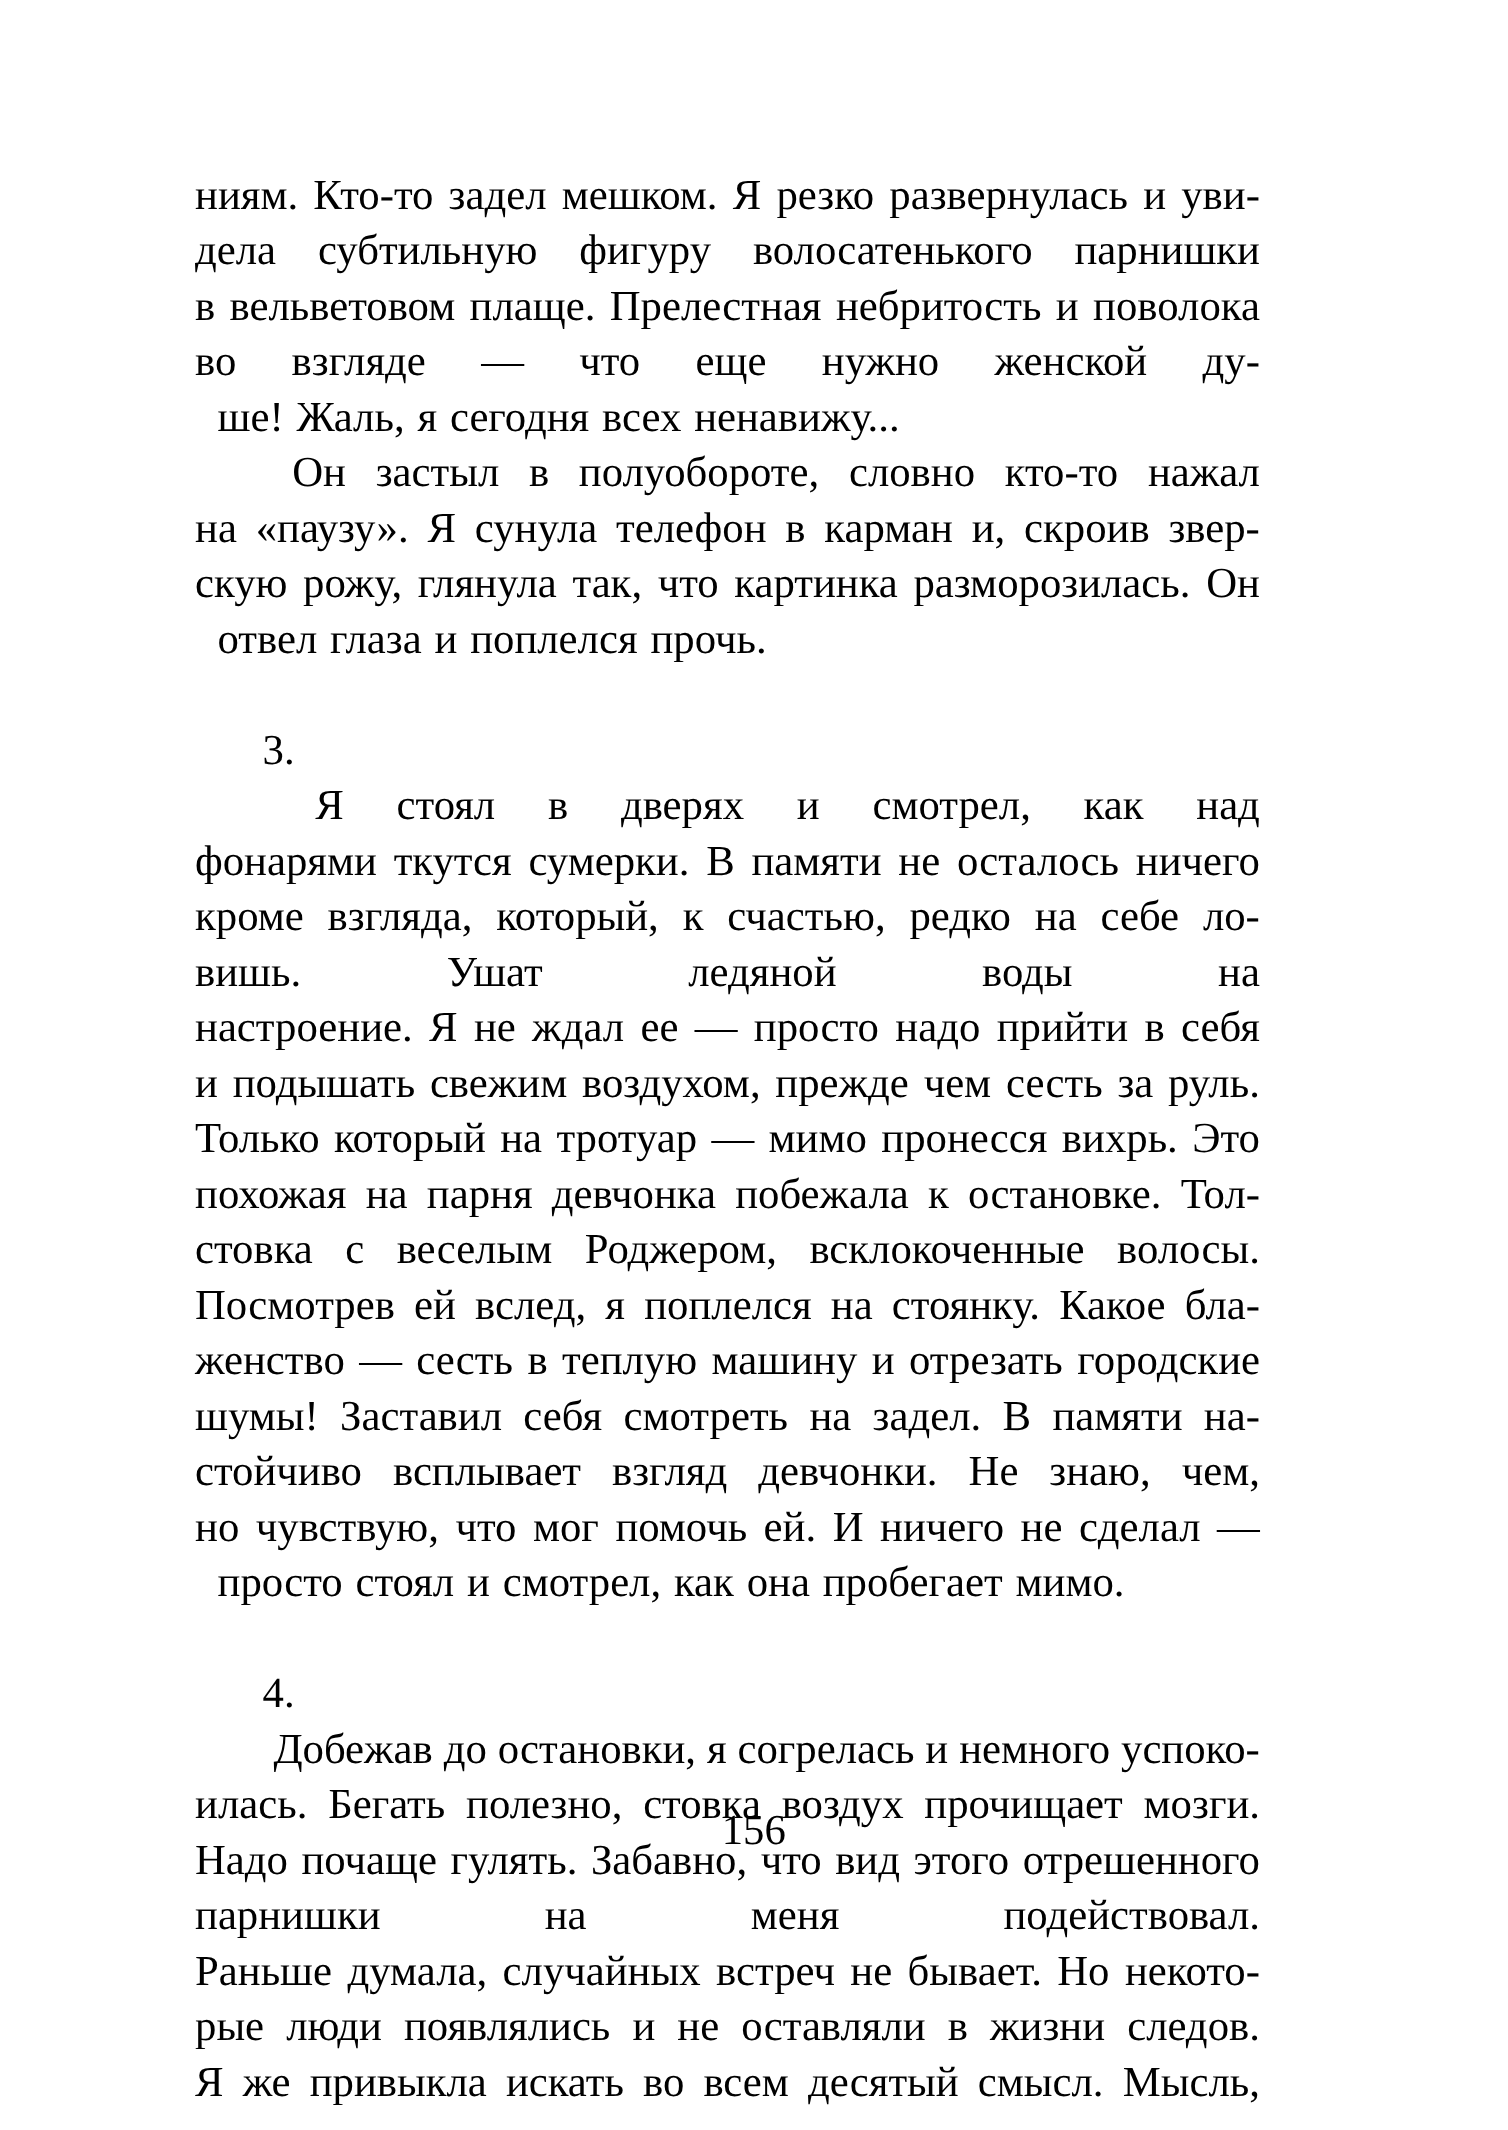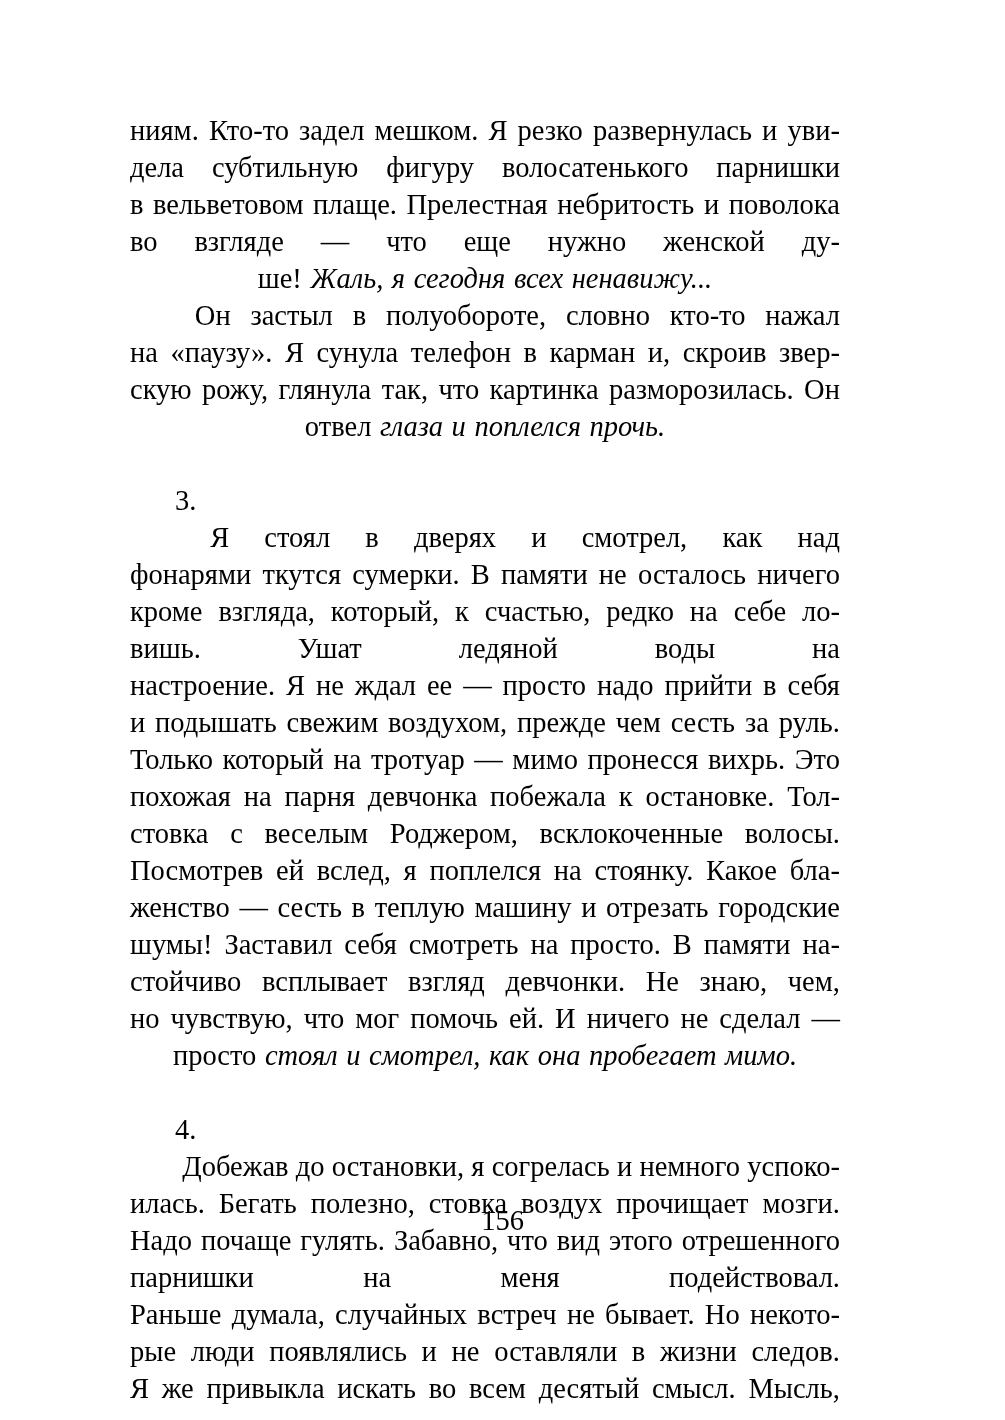--- a/index.html
+++ b/index.html
@@ -41,25 +41,25 @@
     font-size: 28.5px;
     white-space: pre;
     overflow: visible;
   }
   
   .line.just {
     justify-content: space-between;
   }
   
   .line.flush {
-    justify-content: center;
+    justify-content: flex-start;
+    margin-left: 15px;
   }
   .line.flush .w + .w {
     margin-left: 0.30em;
-    font-style: italic;
   }
   .w {
     display: inline-block;
   }
   
   .indent {
     display: inline-block;
     width: 45px;
     flex: 0 0 45px;
   }
@@ -111,21 +111,21 @@
         <div class="line just"><span class="w">фонарями</span><span class="w">ткутся</span><span class="w">сумерки.</span><span class="w">В</span><span class="w">памяти</span><span class="w">не</span><span class="w">осталось</span><span class="w">ничего</span></div>
         <div class="line just"><span class="w">кроме</span><span class="w">взгляда,</span><span class="w">который,</span><span class="w">к</span><span class="w">счастью,</span><span class="w">редко</span><span class="w">на</span><span class="w">себе</span><span class="w">ло-</span></div>
         <div class="line just"><span class="w">вишь.</span><span class="w">Ушат</span><span class="w">ледяной</span><span class="w">воды</span><span class="w">на</span></div>
         <div class="line just"><span class="w">настроение.</span><span class="w">Я</span><span class="w">не</span><span class="w">ждал</span><span class="w">ее</span><span class="w">—</span><span class="w">просто</span><span class="w">надо</span><span class="w">прийти</span><span class="w">в</span><span class="w">себя</span></div>
         <div class="line just"><span class="w">и</span><span class="w">подышать</span><span class="w">свежим</span><span class="w">воздухом,</span><span class="w">прежде</span><span class="w">чем</span><span class="w">сесть</span><span class="w">за</span><span class="w">руль.</span></div>
         <div class="line just"><span class="w">Только</span><span class="w">который</span><span class="w">на</span><span class="w">тротуар</span><span class="w">—</span><span class="w">мимо</span><span class="w">пронесся</span><span class="w">вихрь.</span><span class="w">Это</span></div>
         <div class="line just"><span class="w">похожая</span><span class="w">на</span><span class="w">парня</span><span class="w">девчонка</span><span class="w">побежала</span><span class="w">к</span><span class="w">остановке.</span><span class="w">Тол-</span></div>
         <div class="line just"><span class="w">стовка</span><span class="w">с</span><span class="w">веселым</span><span class="w">Роджером,</span><span class="w">всклокоченные</span><span class="w">волосы.</span></div>
         <div class="line just"><span class="w">Посмотрев</span><span class="w">ей</span><span class="w">вслед,</span><span class="w">я</span><span class="w">поплелся</span><span class="w">на</span><span class="w">стоянку.</span><span class="w">Какое</span><span class="w">бла-</span></div>
         <div class="line just"><span class="w">женство</span><span class="w">—</span><span class="w">сесть</span><span class="w">в</span><span class="w">теплую</span><span class="w">машину</span><span class="w">и</span><span class="w">отрезать</span><span class="w">городские</span></div>
-        <div class="line just"><span class="w">шумы!</span><span class="w">Заставил</span><span class="w">себя</span><span class="w">смотреть</span><span class="w">на</span><span class="w">просто.</span><span class="w">В</span><span class="w">памяти</span><span class="w">на-</span></div>
+        <div class="line just"><span class="w">шумы!</span><span class="w">Заставил</span><span class="w">себя</span><span class="w">смотреть</span><span class="w">на</span><span class="w">задел.</span><span class="w">В</span><span class="w">памяти</span><span class="w">на-</span></div>
         <div class="line just"><span class="w">стойчиво</span><span class="w">всплывает</span><span class="w">взгляд</span><span class="w">девчонки.</span><span class="w">Не</span><span class="w">знаю,</span><span class="w">чем,</span></div>
         <div class="line just"><span class="w">но</span><span class="w">чувствую,</span><span class="w">что</span><span class="w">мог</span><span class="w">помочь</span><span class="w">ей.</span><span class="w">И</span><span class="w">ничего</span><span class="w">не</span><span class="w">сделал</span><span class="w">—</span></div>
         <div class="line flush"><span class="w">просто</span><span class="w">стоял</span><span class="w">и</span><span class="w">смотрел,</span><span class="w">как</span><span class="w">она</span><span class="w">пробегает</span><span class="w">мимо.</span></div>
       </div>
       <div class="gap"></div>
       <div class="section-number">4.</div>
       <div class="paragraph">
         <div class="line just"><span class="indent"></span><span class="w">Добежав</span><span class="w">до</span><span class="w">остановки,</span><span class="w">я</span><span class="w">согрелась</span><span class="w">и</span><span class="w">немного</span><span class="w">успоко-</span></div>
         <div class="line just"><span class="w">илась.</span><span class="w">Бегать</span><span class="w">полезно,</span><span class="w">стовка</span><span class="w">воздух</span><span class="w">прочищает</span><span class="w">мозги.</span></div>
         <div class="line just"><span class="w">Надо</span><span class="w">почаще</span><span class="w">гулять.</span><span class="w">Забавно,</span><span class="w">что</span><span class="w">вид</span><span class="w">этого</span><span class="w">отрешенного</span></div>

